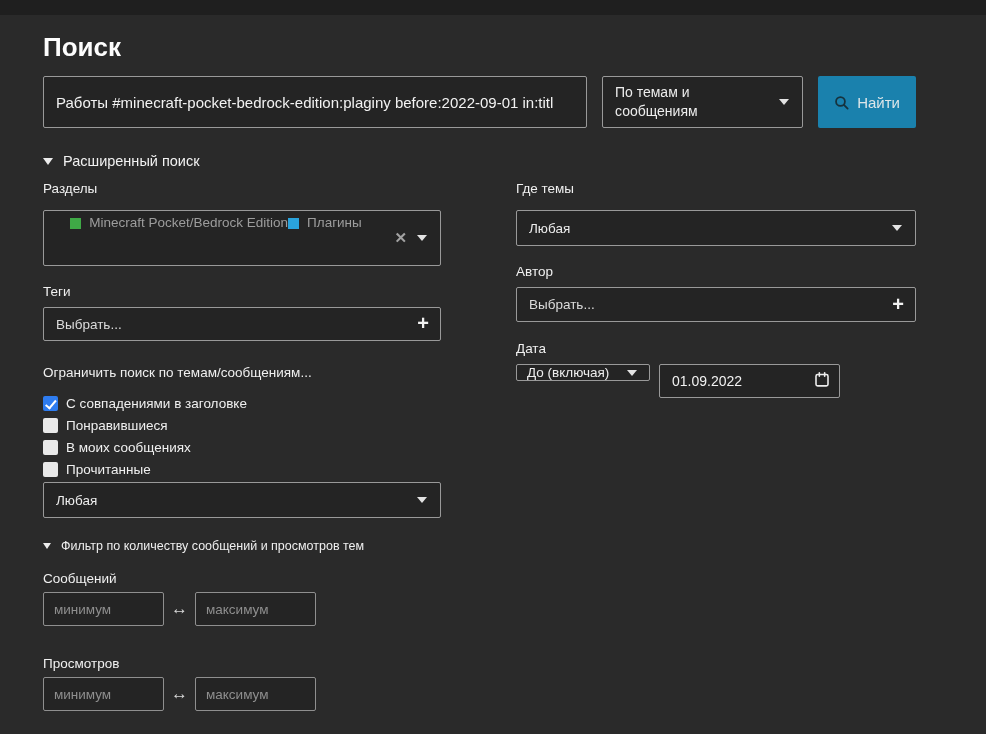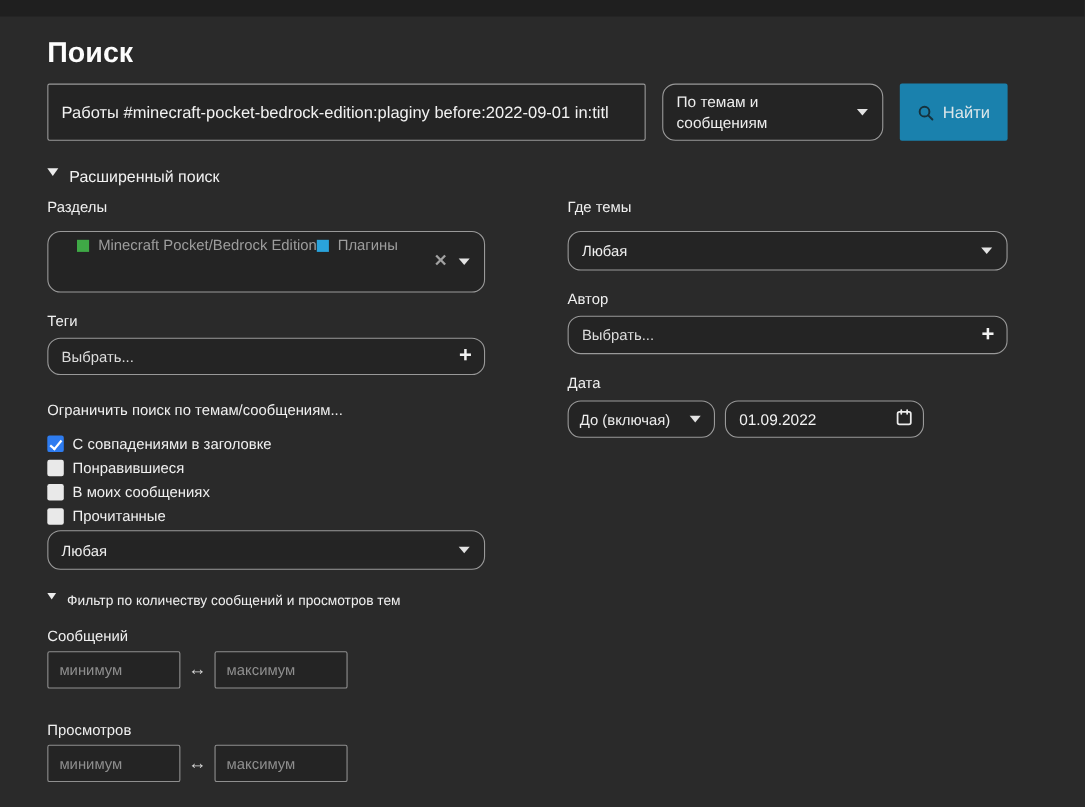--- a/index.html
+++ b/index.html
@@ -17,41 +17,41 @@
 
   
   .search-row { display:flex; margin-top:13px; height:52px; gap:15px; }
   .search-input {
     width:550px; height:52px; background:#242424;
     border:1px solid #999; border-radius:2px;
     color:#f2f2f2; font-size:15px; padding:0 12px;
     font-family:inherit; outline:none;
   }
   .selectbox {
-    background:#242424; border:1px solid #999; border-radius:12px;
+    background:#242424; border:1px solid #999; border-radius:2px;
     position:relative; display:flex; align-items:center;
     color:#ededed; cursor:pointer;
   }
   .scope-select { width:203px; padding:0 30px 0 12px; font-size:14px; line-height:19px; }
   .caret {
     position:absolute; right:13px; top:50%; margin-top:-3px;
     width:0; height:0;
     border-left:5px solid transparent; border-right:5px solid transparent;
     border-top:6px solid #e3e3e3;
   }
   .find-button {
     width:99px; height:52px; background:var(--accent,#1a81ad);
     border:none; border-radius:2px; color:#dde6e9; font-size:15px;
     display:flex; align-items:center; justify-content:center; gap:8px;
     font-family:inherit; cursor:pointer;
   }
   .find-button svg { display:block; }
 
   
-  .toggle-row { display:flex; gap:10px; cursor:pointer; }
+  .toggle-row { display:flex; align-items:center; gap:10px; cursor:pointer; }
   .advanced-toggle { margin-top:25px; font-size:14.5px; color:#f2f2f2; }
   .filter-toggle { margin-top:21px; font-size:12.5px; color:#efefef; }
   .tri {
     width:0; height:0;
     border-left:5px solid transparent; border-right:5px solid transparent;
     border-top:7px solid #ececec;
   }
   .tri.small { border-left-width:4px; border-right-width:4px; border-top-width:6px; }
 
   
@@ -112,21 +112,21 @@
   .range-input::placeholder { color:#8f8f8f; }
   .range-arrow { width:31px; text-align:center; font-size:17px;
     color:#d8d8d8; font-weight:bold; }
 
   
   .field { margin-top:18px; }
   .field.first { margin-top:2px; }
   .field.date { margin-top:19px; }
   .wide-select { height:36px; padding:0 30px 0 12px; font-size:13.5px; width:400px; }
   .date-row { display:flex; gap:9px; }
-  .date-mode { width:134px; height:34px; padding:0 26px 0 10px; font-size:13.5px; }
+  .date-mode { width:134px; height:17px; padding:0 26px 0 10px; font-size:13.5px; }
   .date-mode .caret { right:12px; }
   .date-input {
     width:181px; height:34px; padding:0 34px 0 12px; font-size:14px; color:#f2f2f2;
     cursor:text;
   }
   .cal-icon { position:absolute; right:9px; top:50%; transform:translateY(-50%); cursor:pointer; }
 </style>
 </head>
 <body>
 

